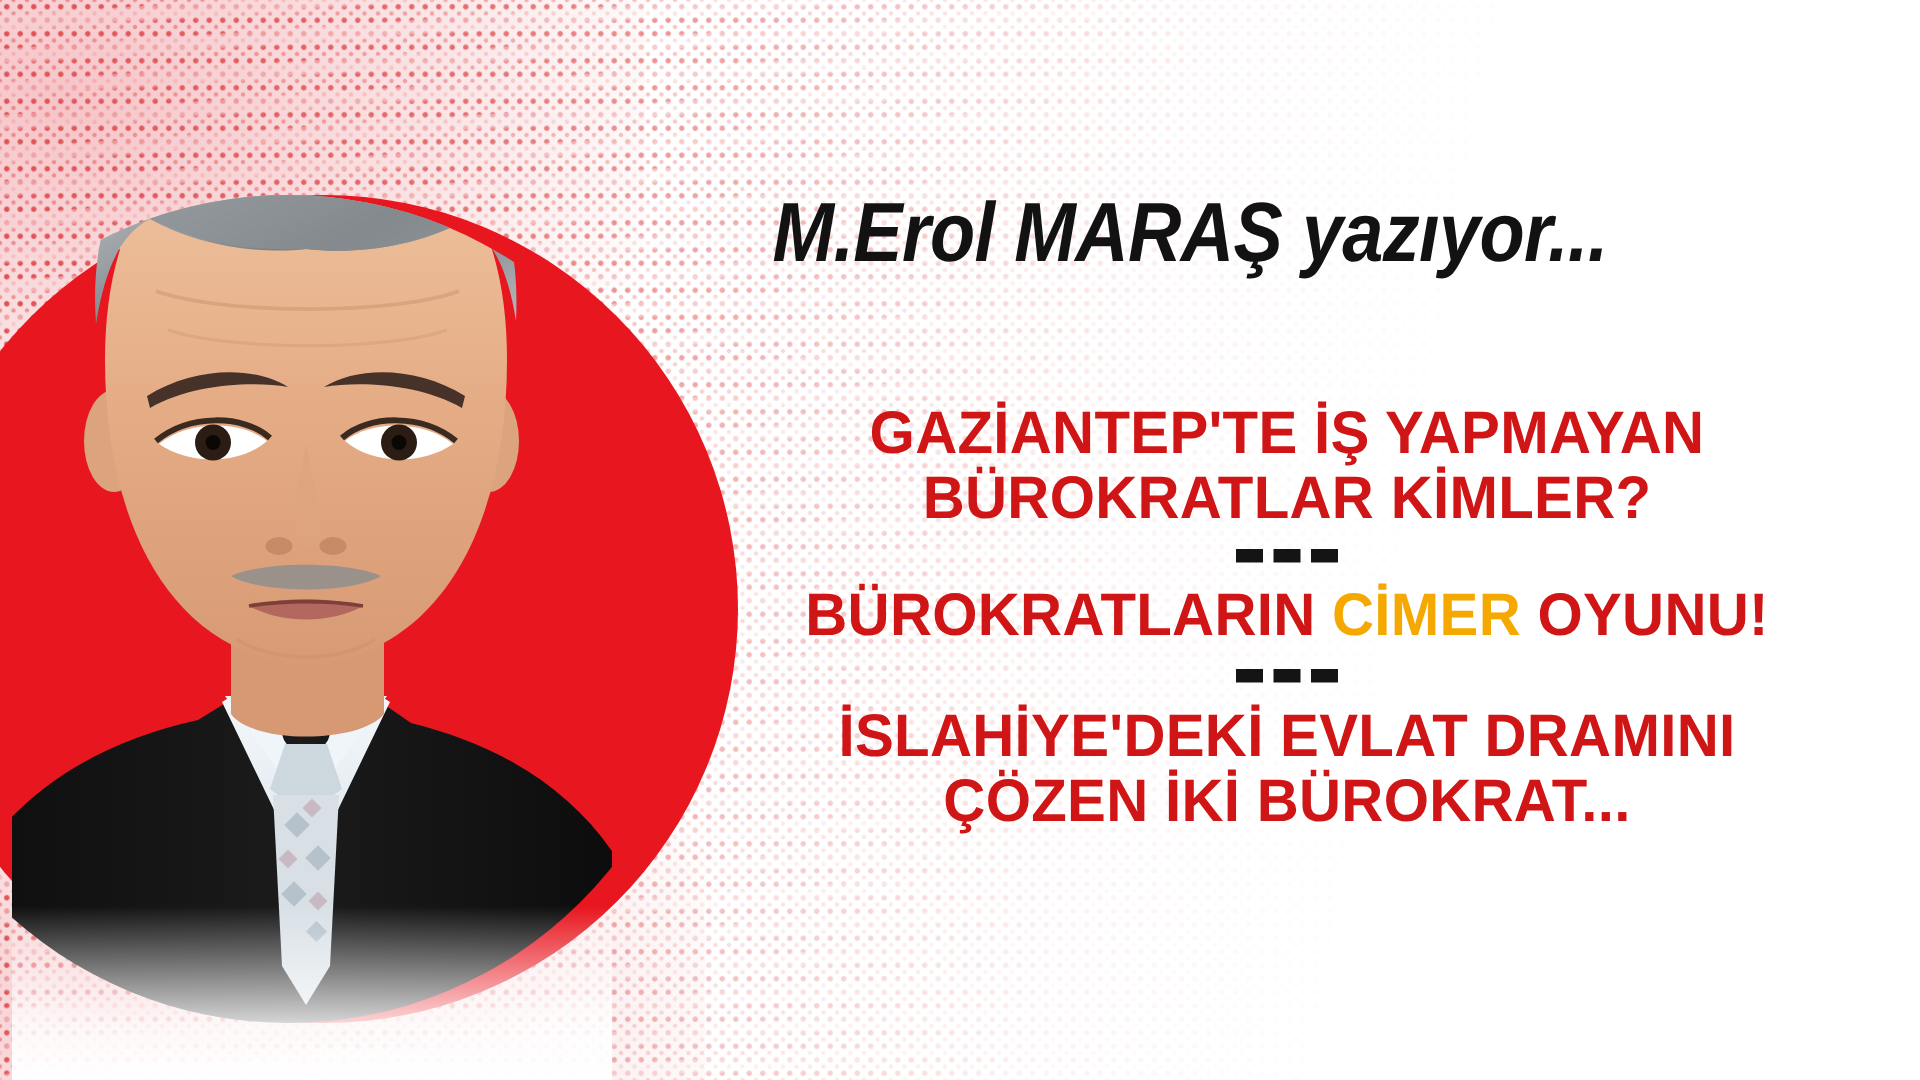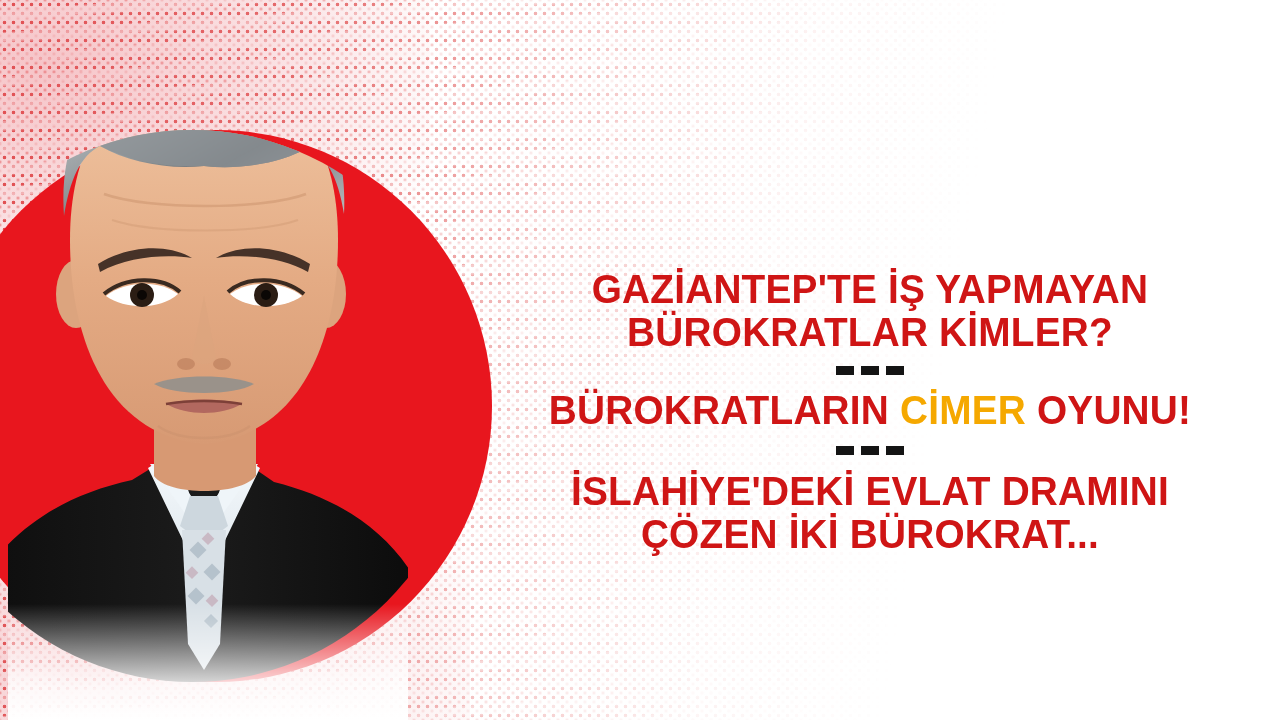--- a/index.html
+++ b/index.html
@@ -98,21 +98,21 @@
     letter-spacing: -0.5px;
     color: #121212;
     transform: scaleX(0.88);
     transform-origin: left center;
     white-space: nowrap;
   }
 
   
   .headlines {
     position: absolute;
-    left: 464px;
+    left: 452px;
     top: 268px;
     width: 812px;
     text-align: center;
   }
   .hl {
     font-family: "Liberation Sans", sans-serif;
     font-weight: 700;
     font-size: 40px;
     line-height: 1.07;
     letter-spacing: 0.2px;
@@ -241,20 +241,23 @@
         <path d="M158 360 C180 354 212 354 234 360 C212 372 180 372 158 360 Z" fill="#b2685f"></path>
         <path d="M158 360 C180 356 212 356 234 360" stroke="#7d4038" stroke-width="2.5" fill="none"></path>
 
         <path d="M150 382 C172 398 220 398 242 382" stroke="#c9916c" stroke-width="2.5" fill="none" opacity="0.45"></path>
       </g>
 
       <rect x="0" y="560" width="400" height="116" fill="url(#fadeOut)"></rect>
     </svg>
   </div>
 
+  <div class="byline">
+    <span class="byline-text">M.Erol MARAŞ yazıyor...</span>
+  </div>
 
   <div class="headlines">
 
     <div class="hl">GAZİANTEP'TE İŞ YAPMAYAN
 BÜROKRATLAR KİMLER?</div>
 
     <div class="sep">
       <i></i>
       <i></i>
       <i></i>

